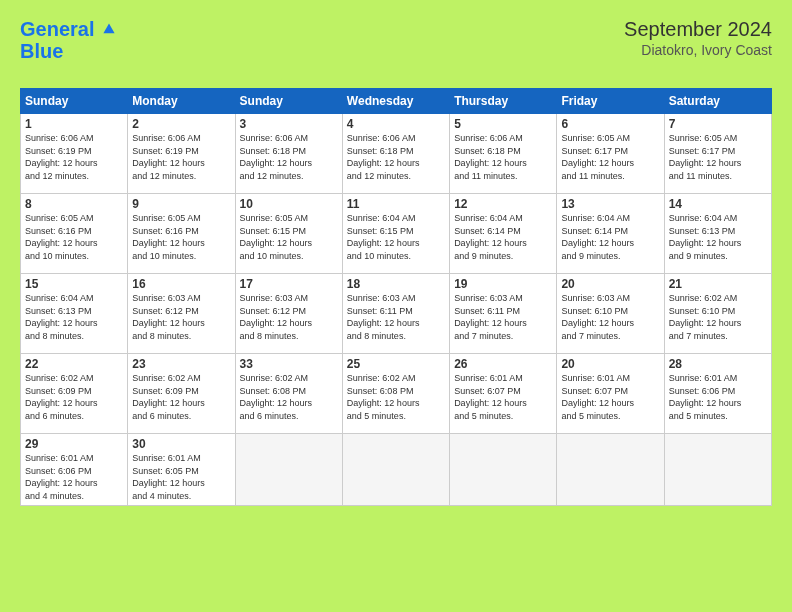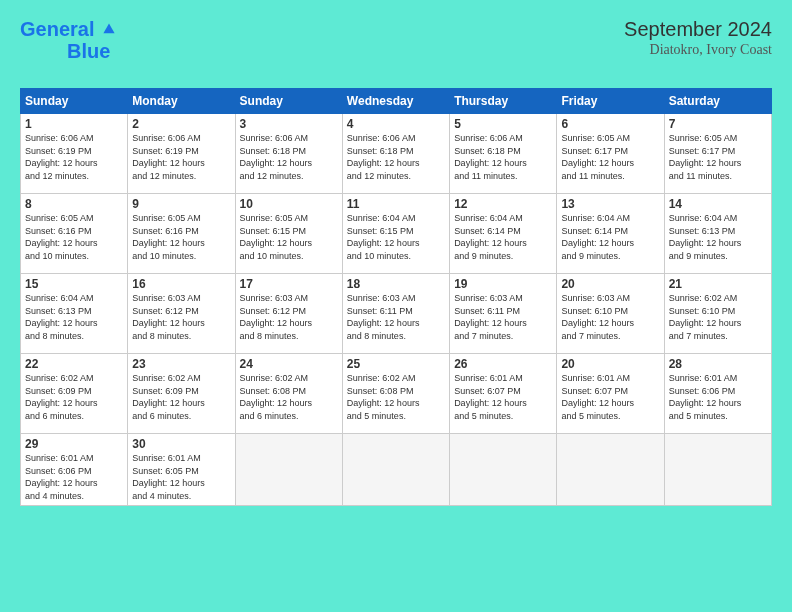--- a/index.html
+++ b/index.html
@@ -7,21 +7,21 @@
       font-family: Arial, sans-serif;
       background: #fff;
       width: 792px;
       height: 612px;
       overflow: hidden;
     }
     .page {
       width: 792px;
       height: 612px;
       padding: 18px 20px 14px 20px;
-      background: #5eead4;
+      background: #bef264;
     }
     .header {
       display: flex;
       justify-content: space-between;
       align-items: flex-start;
       margin-bottom: 10px;
     }
     .logo {
       display: flex;
       align-items: center;
@@ -47,21 +47,20 @@
     .month-title {
       font-size: 20px;
       font-weight: normal;
       color: #333;
       line-height: 1.1;
     }
     .subtitle {
       font-size: 14px;
       color: #555;
       margin-top: 2px;
-      font-family: Liberation Serif, serif;
     }
     .calendar {
       width: 100%;
       border-collapse: collapse;
       table-layout: fixed;
       margin-top: 26px;
     }
     .calendar th {
       background-color: #1565c0;
       color: #fff;
@@ -107,21 +106,21 @@
   <div class="header">
     <div class="logo">
       <div>
         <div style="display:flex;align-items:center;">
           <span class="logo-text"><span>General</span>
             <svg class="logo-icon" viewBox="0 0 20 20" fill="#1a73e8">
               <polygon points="10,2 18,16 2,16" fill="#1a73e8"></polygon>
             </svg>
           </span>
         </div>
-        <div class="logo-text" style="color:#1a73e8;font-size:20px;margin-left:47px;">Blue</div>
+        <div class="logo-text" style="color:#1a73e8;font-size:20px;">Blue</div>
       </div>
     </div>
     <div class="title-block">
       <div class="month-title">September 2024</div>
       <div class="subtitle">Diatokro, Ivory Coast</div>
     </div>
   </div>
 
   <table class="calendar">
     <thead>
@@ -298,21 +297,21 @@
 and 6 minutes.</div>
           </td>
           <td>
             <span class="day-num">23</span>
             <div class="day-info" style="white-space: pre-line;">Sunrise: 6:02 AM
 Sunset: 6:09 PM
 Daylight: 12 hours
 and 6 minutes.</div>
           </td>
           <td>
-            <span class="day-num">24</span>
+            <span class="day-num">33</span>
             <div class="day-info" style="white-space: pre-line;">Sunrise: 6:02 AM
 Sunset: 6:08 PM
 Daylight: 12 hours
 and 6 minutes.</div>
           </td>
           <td>
             <span class="day-num">25</span>
             <div class="day-info" style="white-space: pre-line;">Sunrise: 6:02 AM
 Sunset: 6:08 PM
 Daylight: 12 hours

